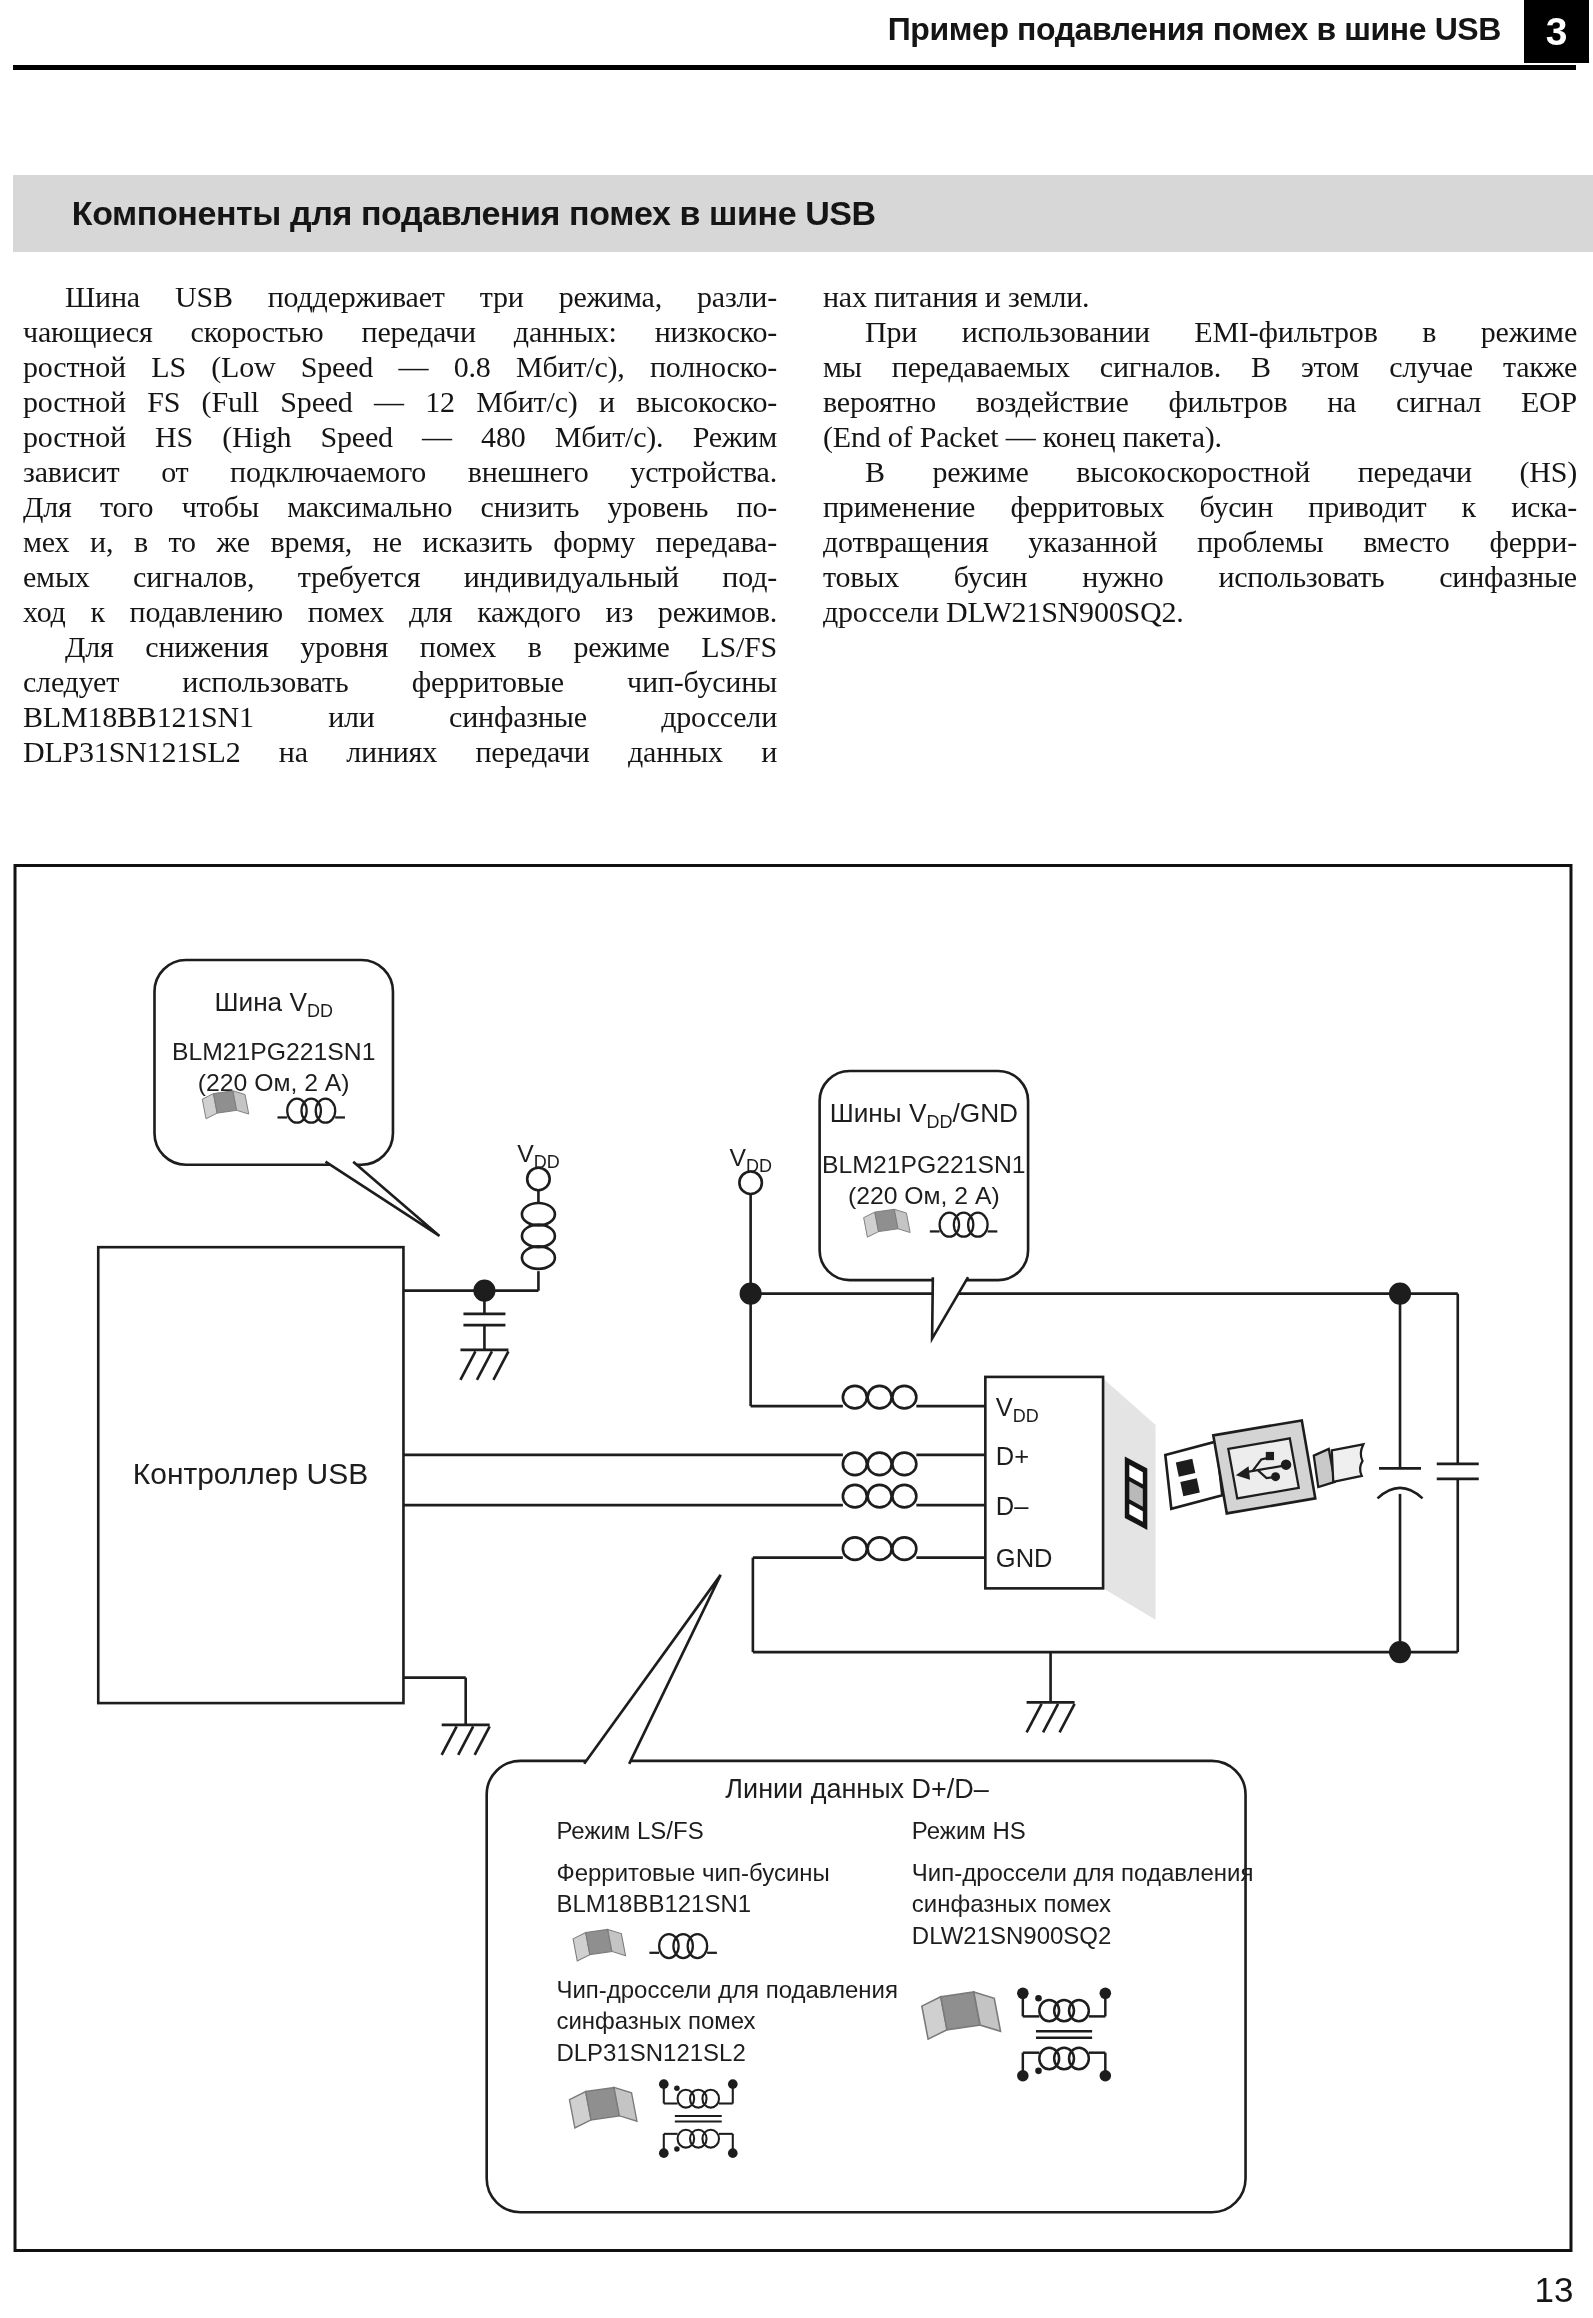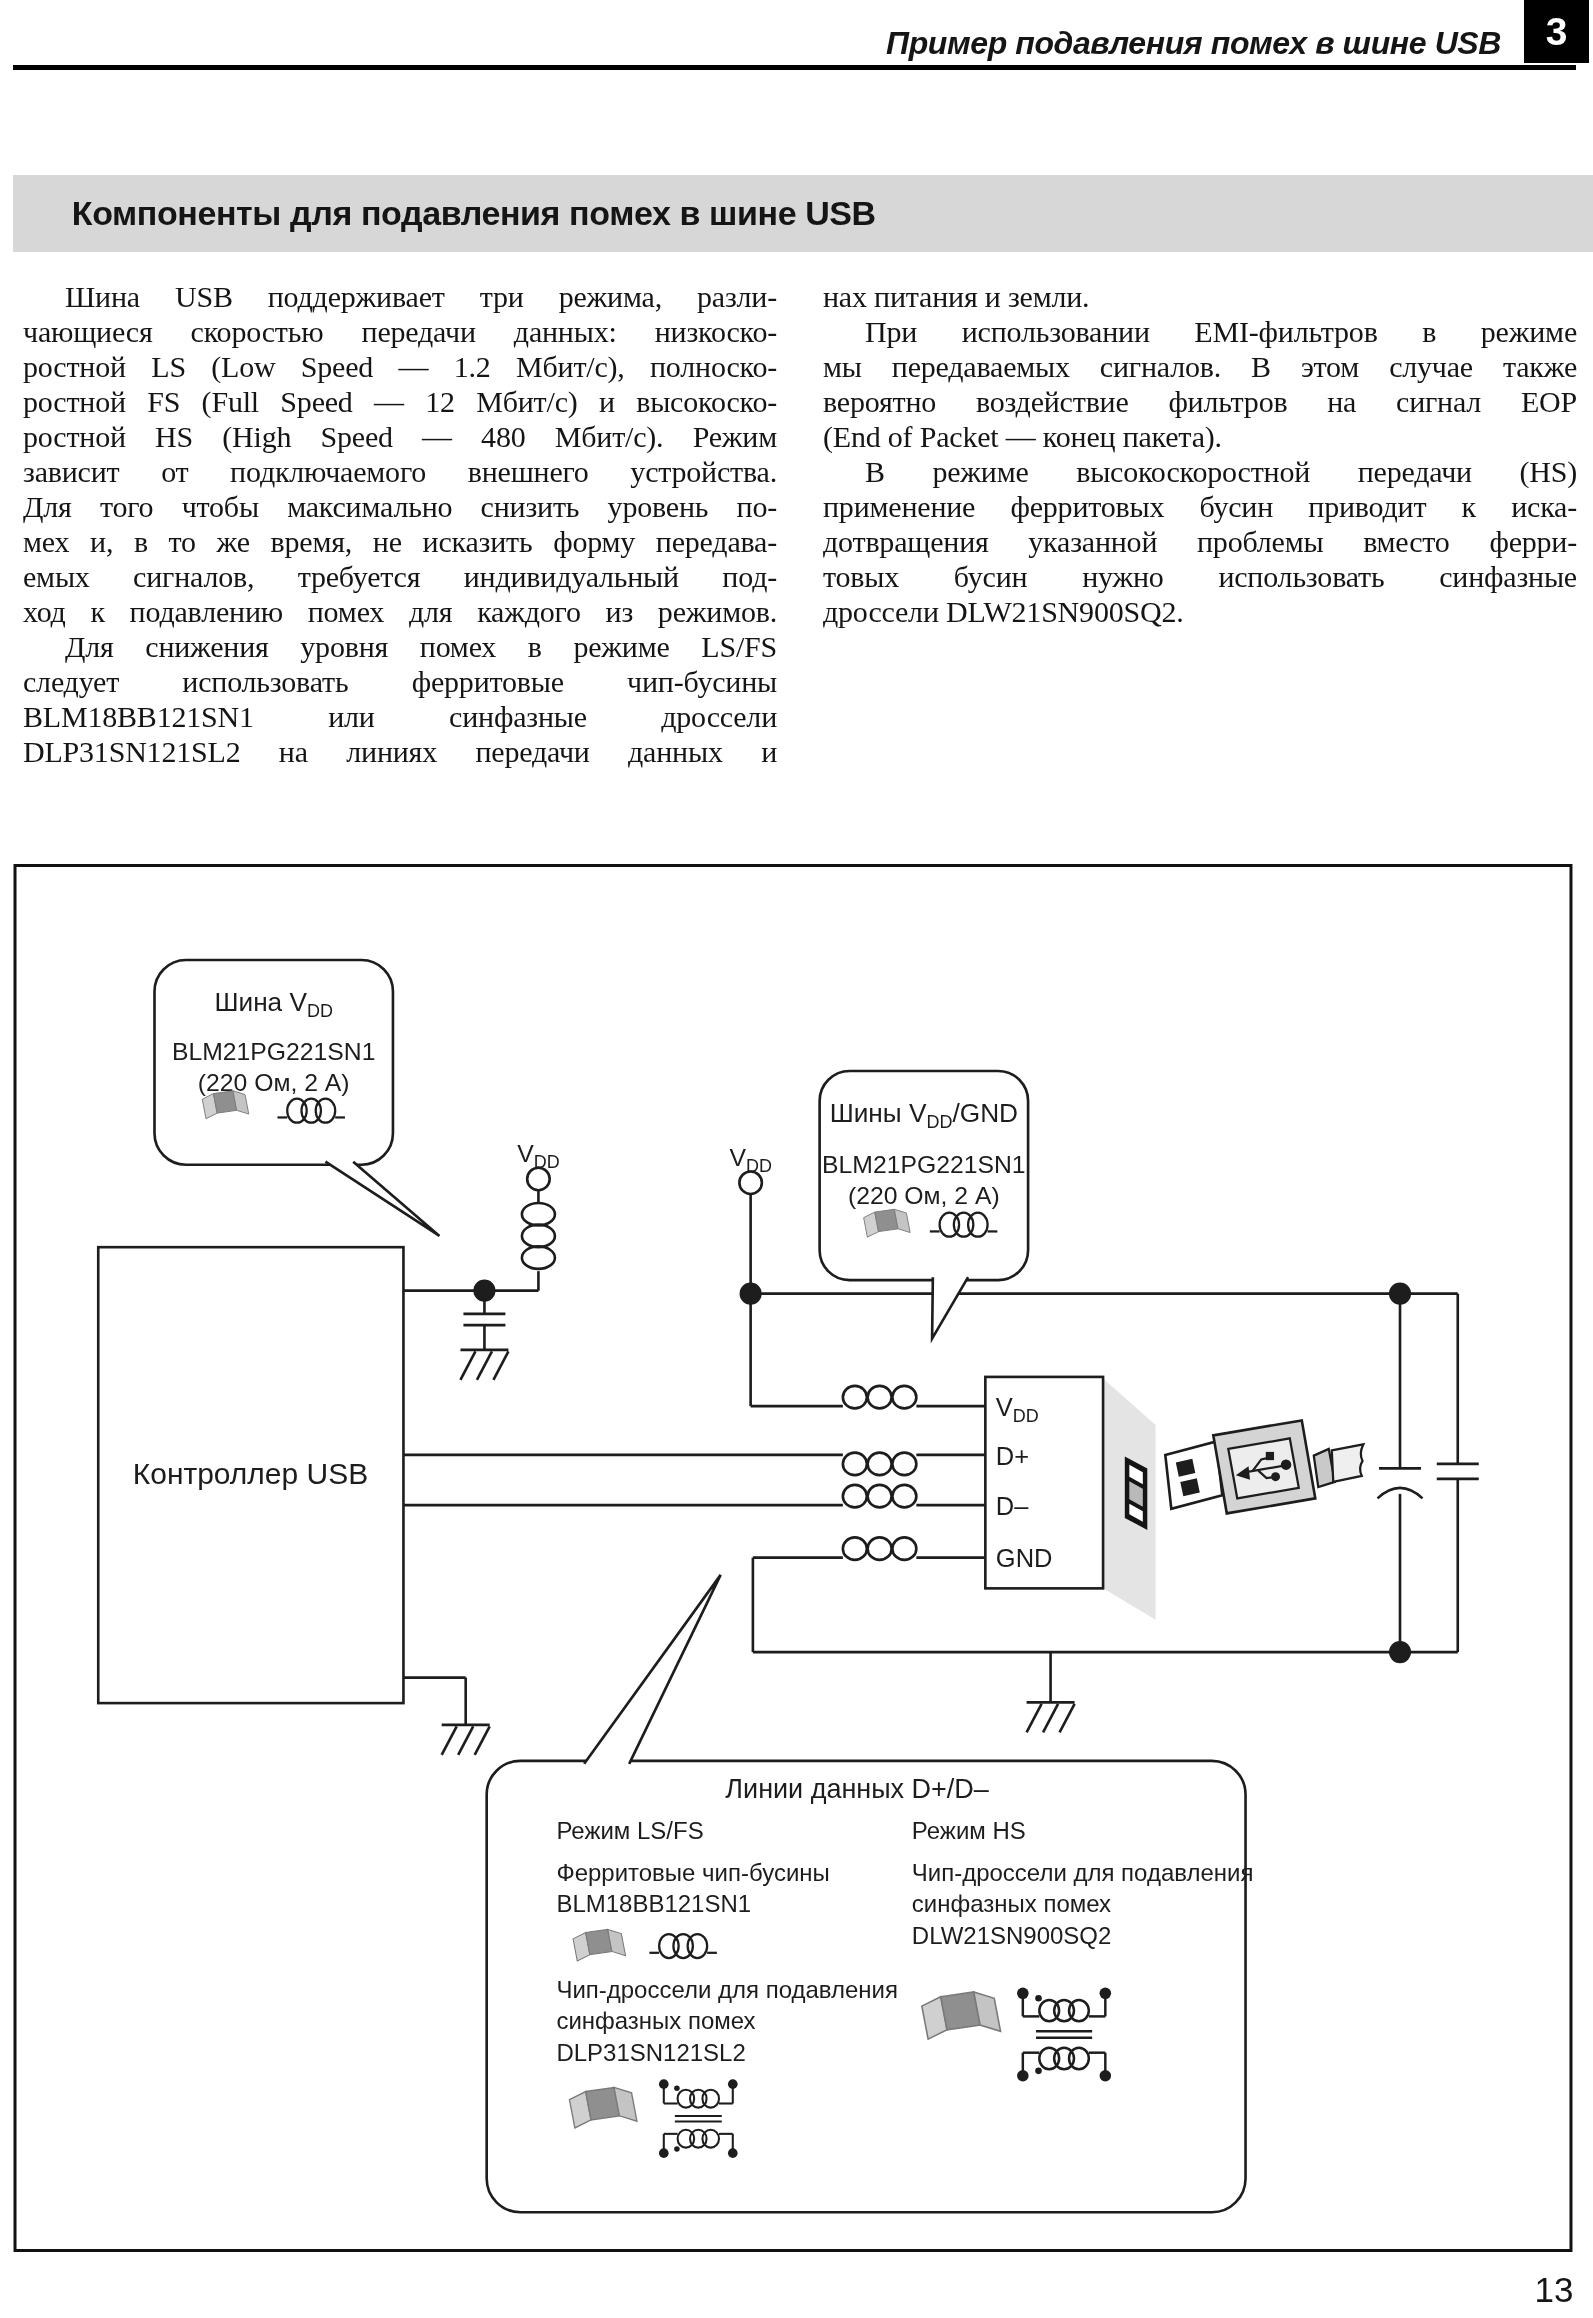--- a/index.html
+++ b/index.html
@@ -1,20 +1,20 @@
 <!DOCTYPE html>
 <html style="font-size:12px"><head>
 <meta charset="utf-8">
 <style>
   html,body{margin:0;padding:0;background:#ffffff;}
   .page{position:relative;width:1593px;height:2319px;background:#fff;overflow:hidden;
         font-family:"Liberation Serif",serif;color:#151515;}
   
   .hdr-title{position:absolute;top:10.5px;right:92px;font-family:"Liberation Sans",sans-serif;
-             font-weight:bold;font-style:italic;font-size:32px;letter-spacing:-0.4px;margin-top:14px;}
+             font-weight:bold;font-size:32px;letter-spacing:-0.4px;}
   .badge{position:absolute;left:1524px;top:0;width:65px;height:63px;background:#000;color:#fff;
          display:flex;align-items:center;justify-content:center;
          font-family:"Liberation Sans",sans-serif;font-weight:bold;font-size:39px;}
   .hdr-rule{position:absolute;left:12.8px;top:65px;width:1563px;height:5.3px;background:#000;}
   
   .section-bar{position:absolute;left:12.8px;top:175px;width:1563px;height:77px;background:#d7d7d7;
                display:flex;align-items:center;padding-left:32px;}
   .section-bar span{font-family:"Liberation Sans",sans-serif;font-weight:bold;font-size:34px;
                     padding-left:27px;letter-spacing:-0.4px;}
   
@@ -51,21 +51,21 @@
   <div class="badge">3</div>
   <div class="hdr-rule"></div>
 
   <div class="section-bar">
     <span>Компоненты для подавления помех в шине USB</span>
   </div>
 
   <div class="col left">
     <div class="ln ind">Шина USB поддерживает три режима, разли-</div>
     <div class="ln">чающиеся скоростью передачи данных: низкоско-</div>
-    <div class="ln">ростной LS (Low Speed — 1.2 Мбит/с), полноско-</div>
+    <div class="ln">ростной LS (Low Speed — 0.8 Мбит/с), полноско-</div>
     <div class="ln">ростной FS (Full Speed — 12 Мбит/с) и высокоско-</div>
     <div class="ln">ростной HS (High Speed — 480 Мбит/с). Режим</div>
     <div class="ln">зависит от подключаемого внешнего устройства.</div>
     <div class="ln">Для того чтобы максимально снизить уровень по-</div>
     <div class="ln">мех и, в то же время, не исказить форму передава-</div>
     <div class="ln">емых сигналов, требуется индивидуальный под-</div>
     <div class="ln">ход к подавлению помех для каждого из режимов.</div>
     <div class="ln ind">Для снижения уровня помех в режиме LS/FS</div>
     <div class="ln">следует использовать ферритовые чип-бусины</div>
     <div class="ln">BLM18BB121SN1 или синфазные дроссели</div>

